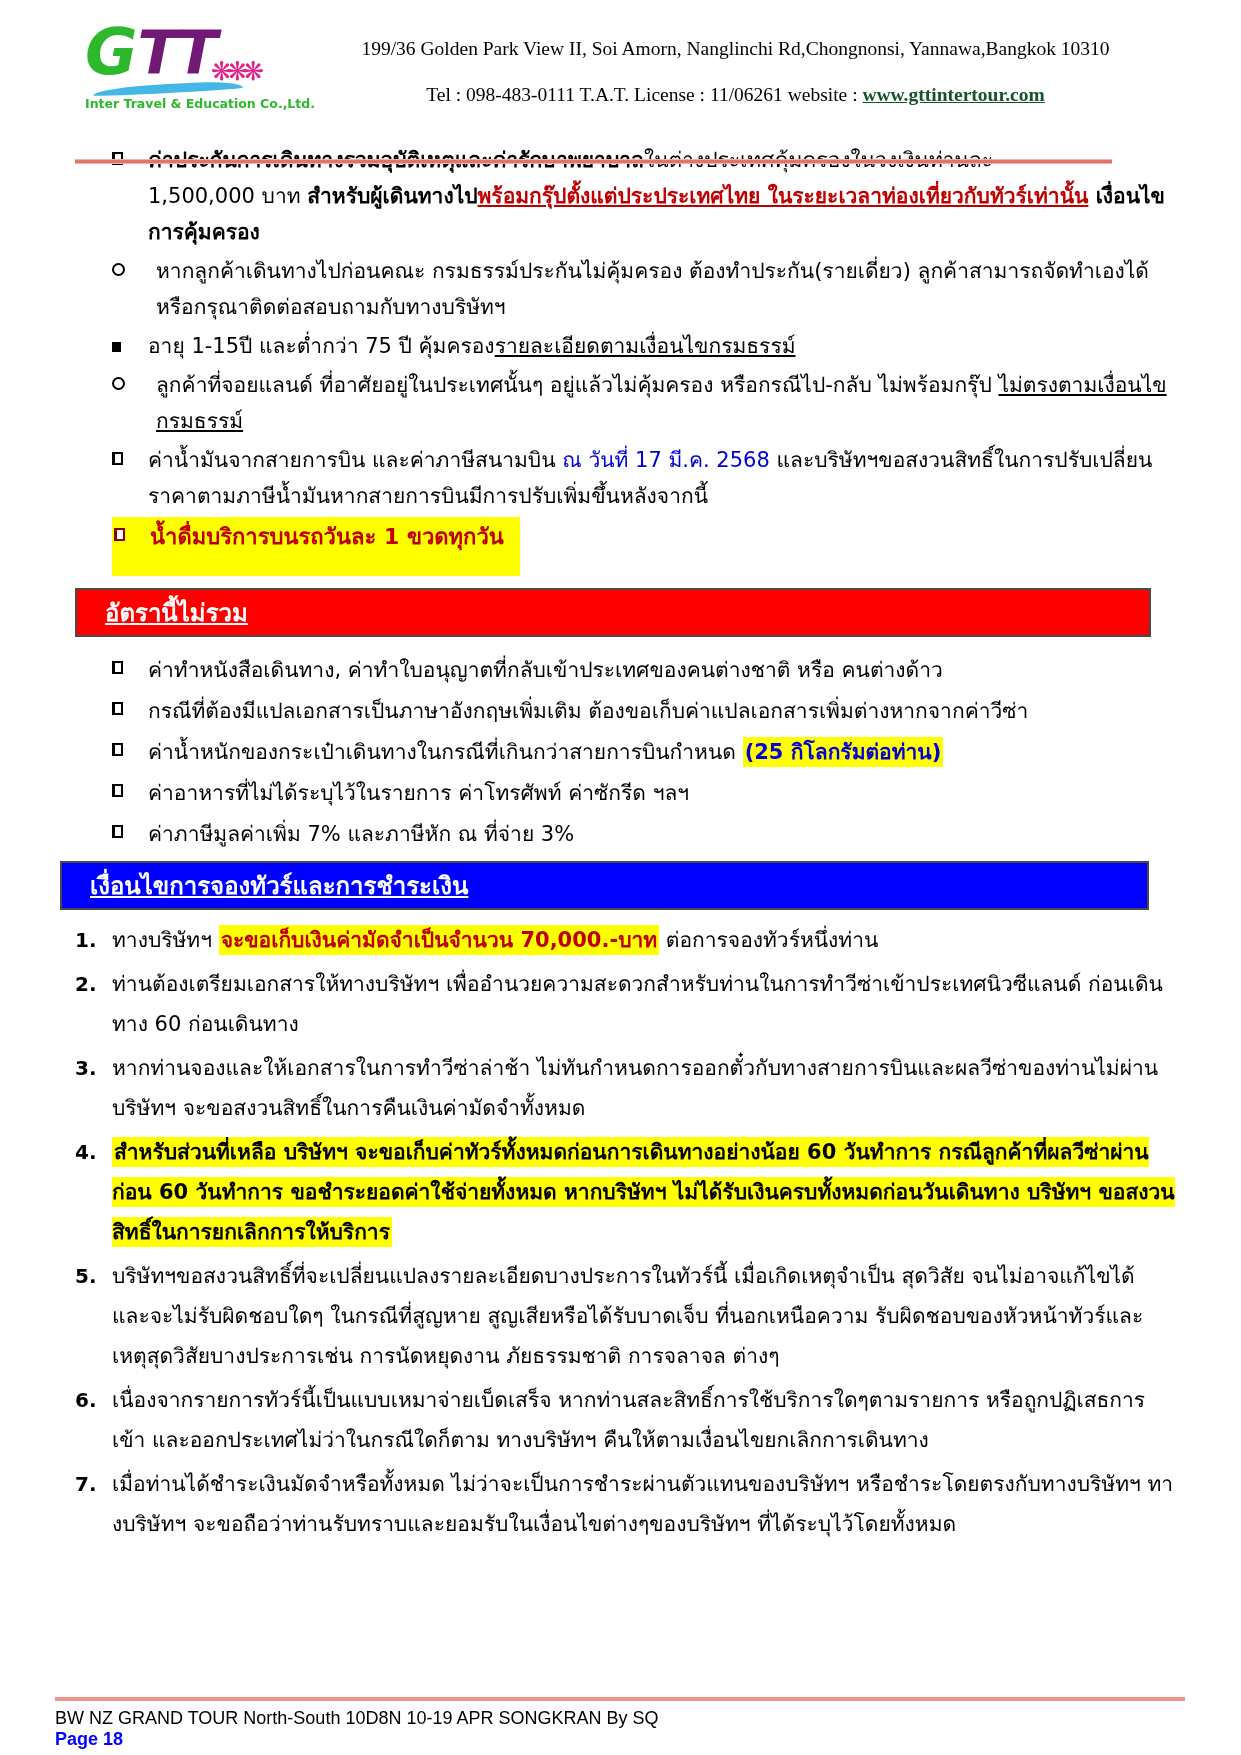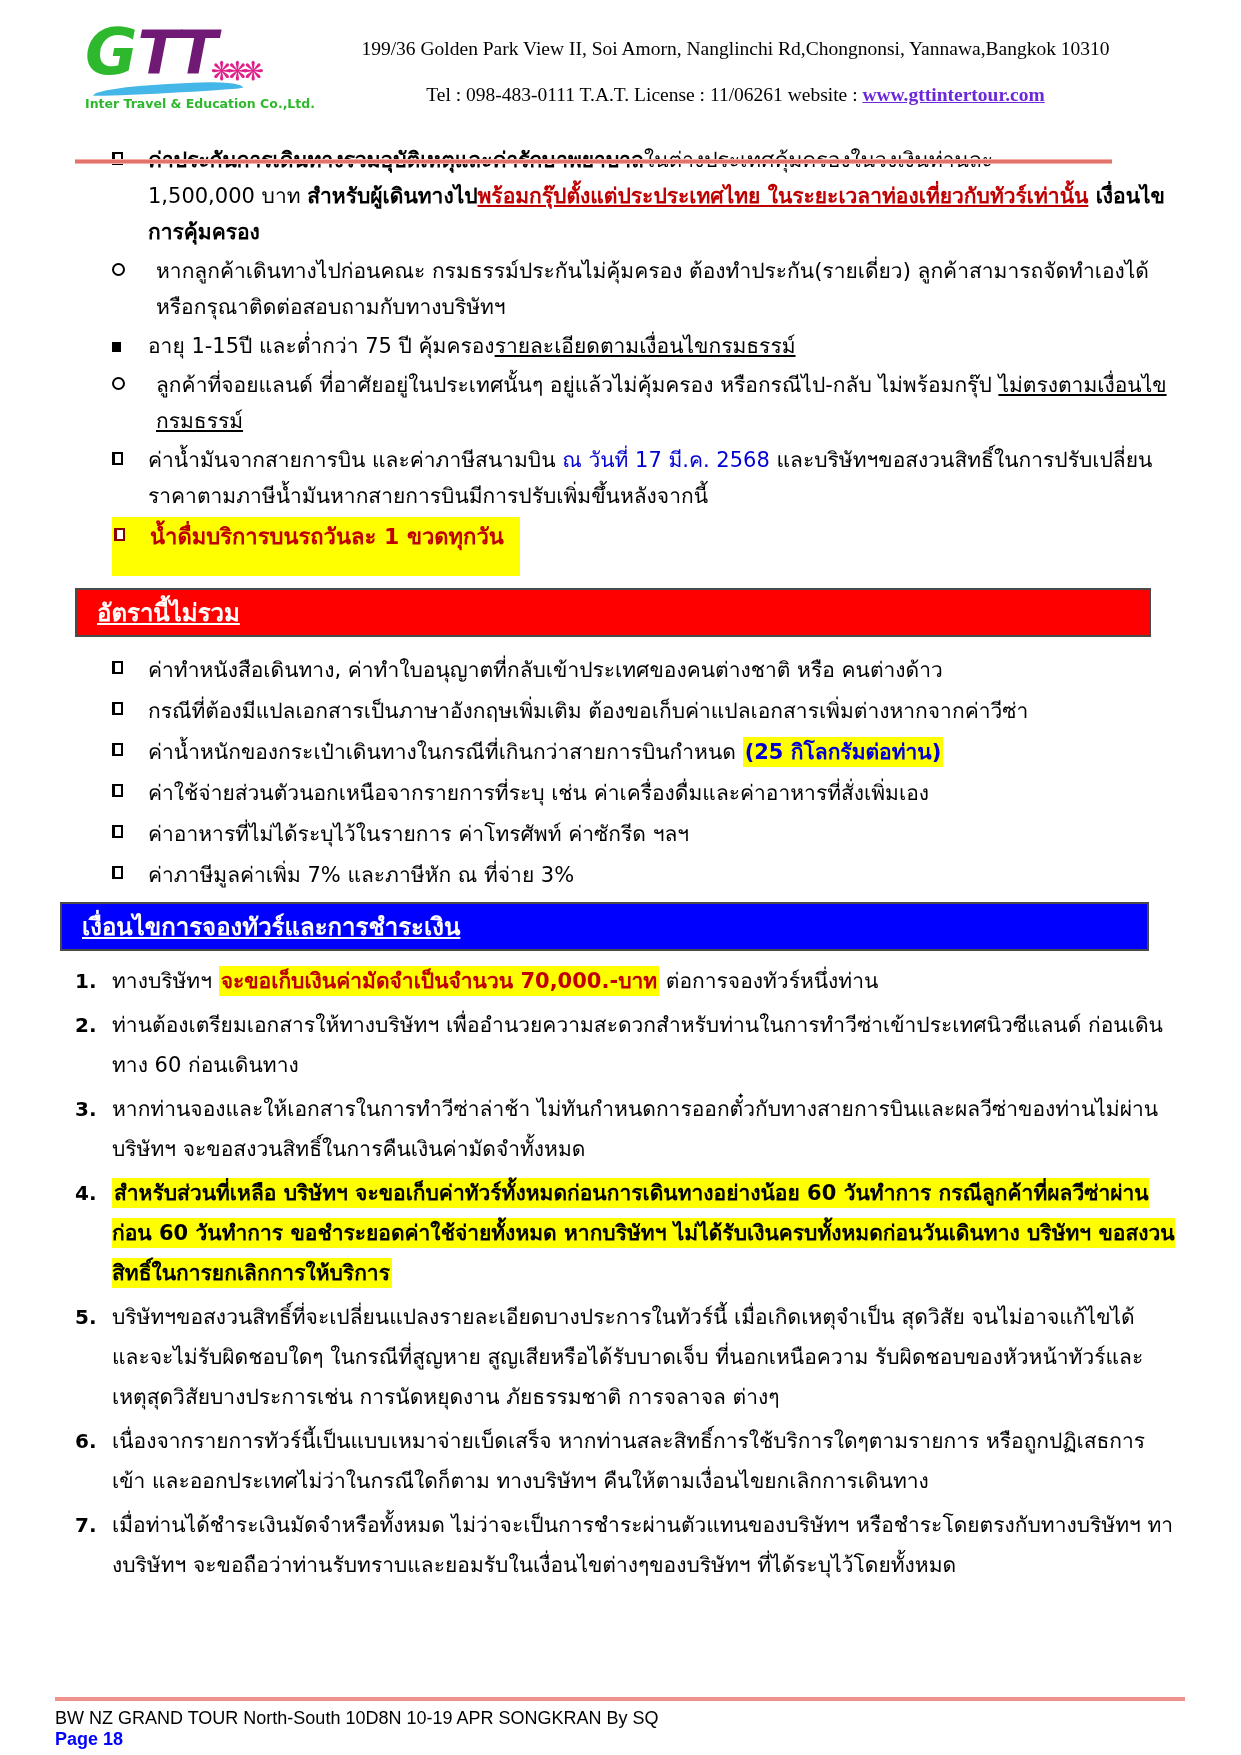--- a/index.html
+++ b/index.html
@@ -12,21 +12,21 @@
   .header { display:flex; align-items:flex-start; padding:24px 30px 0 85px; height:120px; box-sizing:border-box; }
   .logo { width:175px; position:relative; flex:0 0 175px; }
   .logo-row { font-weight:bold; font-style:italic; line-height:0.9; white-space:nowrap; }
   .logo-g { color:#2EB82E; font-size:64px; font-family:"DejaVu Sans", sans-serif; }
   .logo-tt { color:#701a75; font-size:60px; letter-spacing:-3px; }
   .logo-flowers { color:#E0218A; font-size:26px; letter-spacing:-6px; position:relative; top:6px; left:-4px; }
   .logo-swoosh { width:150px; height:9px; background:#45B6E8; border-radius:60% 40% 50% 50% / 100% 100% 20% 20%; transform:rotate(-3deg); margin:2px 0 3px 8px; }
   .logo-tagline { color:#2EB82E; font-size:12.5px; font-weight:bold; white-space:nowrap; }
   .header-text { flex:1; text-align:center; font-family:"Liberation Serif", serif; font-size:19.5px; padding-top:14px; }
   .header-line1 { margin-bottom:24px; }
-  .website-link { color:#6d28d9; font-weight:bold; text-decoration:underline; cursor:pointer; }
+  .website-link { color:#14532d; font-weight:bold; text-decoration:underline; cursor:pointer; }
 
   
   .content { padding-top:22px; }
   ul.l1 { list-style:none; margin:0; padding:0 70px 0 112px; }
   li.row { display:flex; align-items:flex-start; position:relative; margin:0 0 3px 0; }
   .marker { flex:0 0 36px; padding-top:10px; }
   .sq { display:block; width:11px; height:13px; border:2px solid #000; border-left-width:3px; box-sizing:border-box; background:#fff; }
   .sq-red { border-color:#8B0000; }
   .circ { display:block; width:13px; height:13px; border:2px solid #000; border-radius:50%; box-sizing:border-box; }
   .minisq { display:block; width:9px; height:10px; background:#000; margin-top:4px; }
@@ -47,21 +47,21 @@
     background:linear-gradient(#F5B0AC 0 25%, #E2736B 25% 75%, #F5B0AC 75% 100%);
     pointer-events:none;
   }
 
   .water-row { margin-top:4px; }
   .water-box { display:inline-flex; background:#FFFF00; padding:1px 16px 20px 0; }
   .water-box .marker { padding-left:2px; }
   .water-text { font-size:22px; line-height:38px; }
 
   
-  .band { box-sizing:border-box; height:49px; display:flex; align-items:center; padding-left:20px; border:2px solid #4a4a4a; }
+  .band { box-sizing:border-box; height:49px; display:flex; align-items:center; padding-left:28px; border:2px solid #4a4a4a; }
   .band-red  { background:#FF0000; margin:12px 0 10px 75px; width:1076px; }
   .band-blue { background:#0000FF; margin:8px 0 8px 60px;  width:1089px; }
   .band-title { color:#ffffff; font-weight:bold; font-size:24px; text-decoration:underline; }
 
   ul.l1.ni { padding-top:4px; }
   ul.l1.ni .li-text { line-height:38px; }
 
   
   .num-list { padding:2px 64px 0 75px; }
   .num-row { display:flex; align-items:flex-start; margin-bottom:4px; }
@@ -157,26 +157,20 @@
       <li class="row">
         <span class="marker">
             <span class="sq"></span>
           </span>
         <div class="li-text"><span>ค่าน้ำหนักของกระเป๋าเดินทางในกรณีที่เกินกว่าสายการบินกำหนด </span><span class="hl blue-bold">(25 กิโลกรัมต่อท่าน)</span></div>
       </li>
       <li class="row">
         <span class="marker">
             <span class="sq"></span>
           </span>
-        <div class="li-text">ค่าใช้จ่ายส่วนตัวนอกเหนือจากรายการที่ระบุ เช่น ค่าเครื่องดื่มและค่าอาหารที่สั่งเพิ่มเอง</div>
-      </li>
-      <li class="row">
-        <span class="marker">
-            <span class="sq"></span>
-          </span>
         <div class="li-text">ค่าอาหารที่ไม่ได้ระบุไว้ในรายการ  ค่าโทรศัพท์  ค่าซักรีด ฯลฯ</div>
       </li>
       <li class="row">
         <span class="marker">
             <span class="sq"></span>
           </span>
         <div class="li-text">ค่าภาษีมูลค่าเพิ่ม 7% และภาษีหัก ณ ที่จ่าย 3%</div>
       </li>
     </ul>
 

